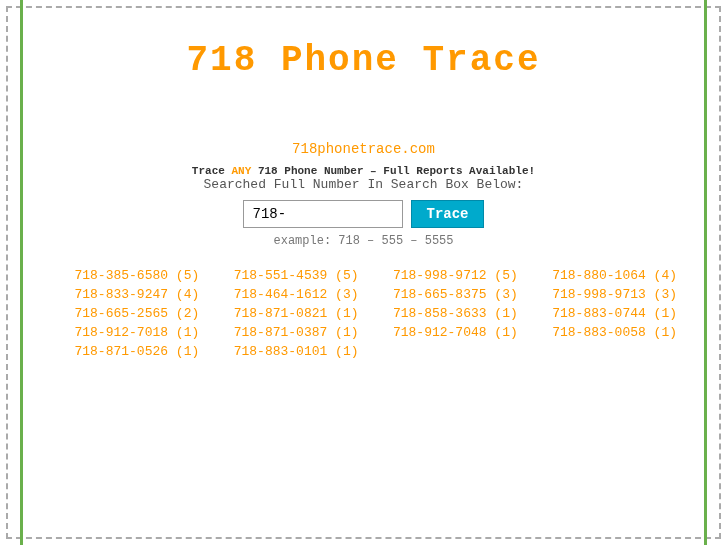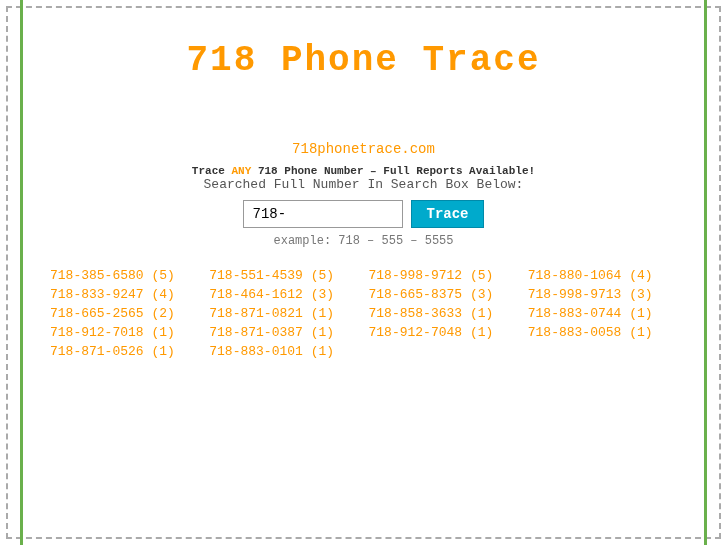--- a/index.html
+++ b/index.html
@@ -116,21 +116,21 @@
       color: #333;
       text-align: left;
       margin-bottom: 14px;
       margin-top: 10px;
     }
 
     .numbers-grid {
       display: grid;
       grid-template-columns: repeat(4, 1fr);
       gap: 4px 10px;
-      text-align: left;
+      text-align: right;
       margin-bottom: 14px;
     }
 
     .number-link {
       color: #f90;
       font-size: 13px;
       text-decoration: none;
       white-space: nowrap;
     }
 

